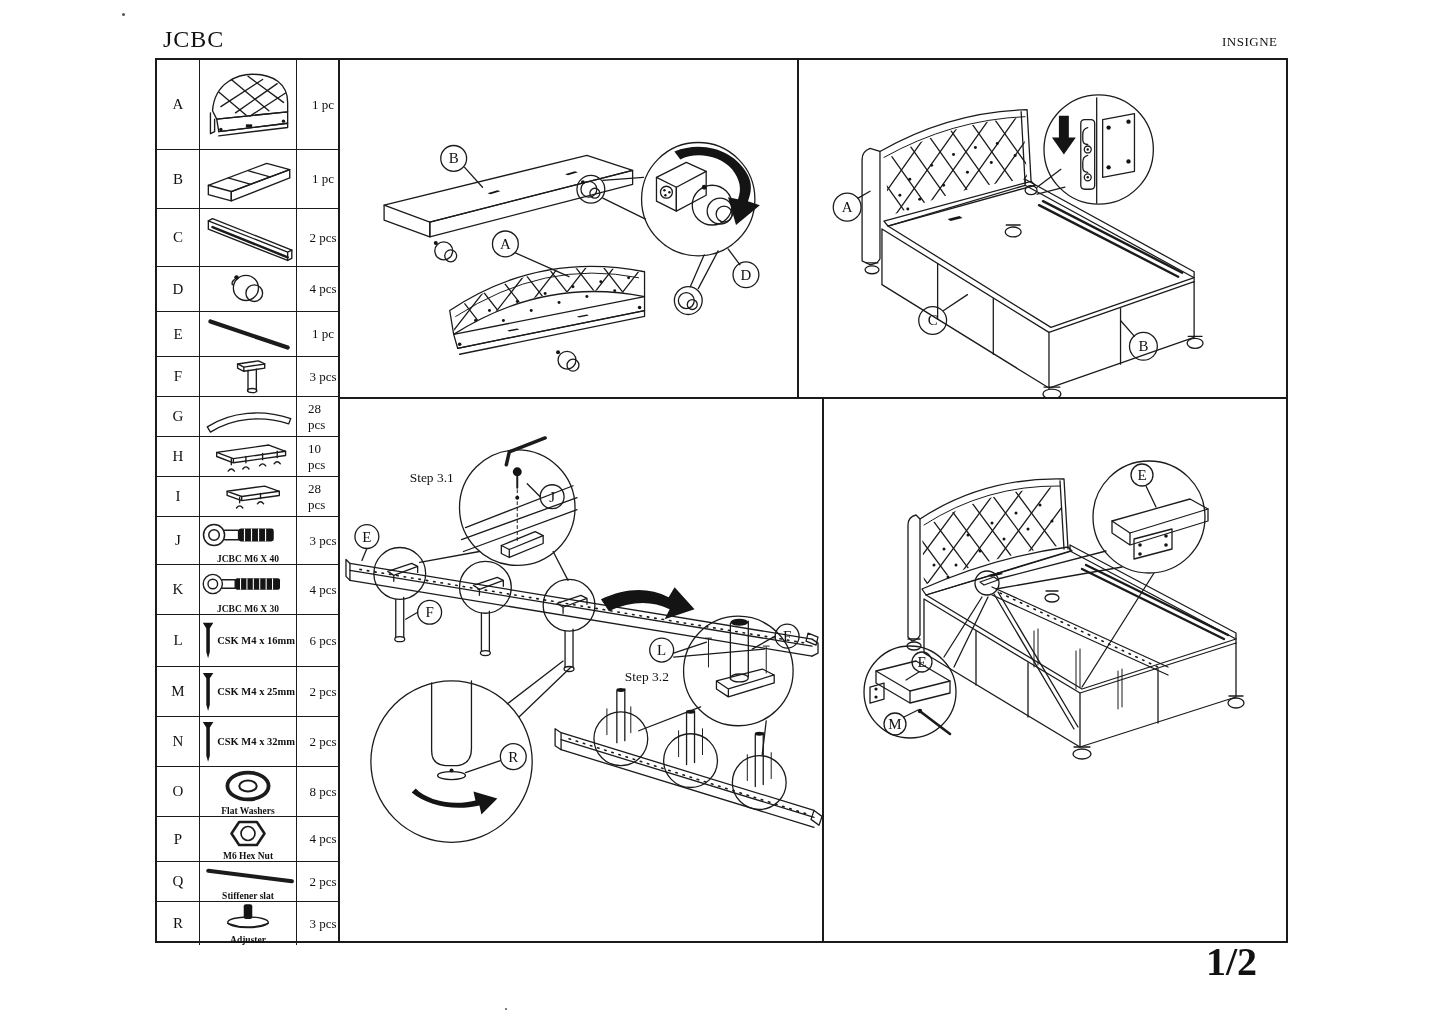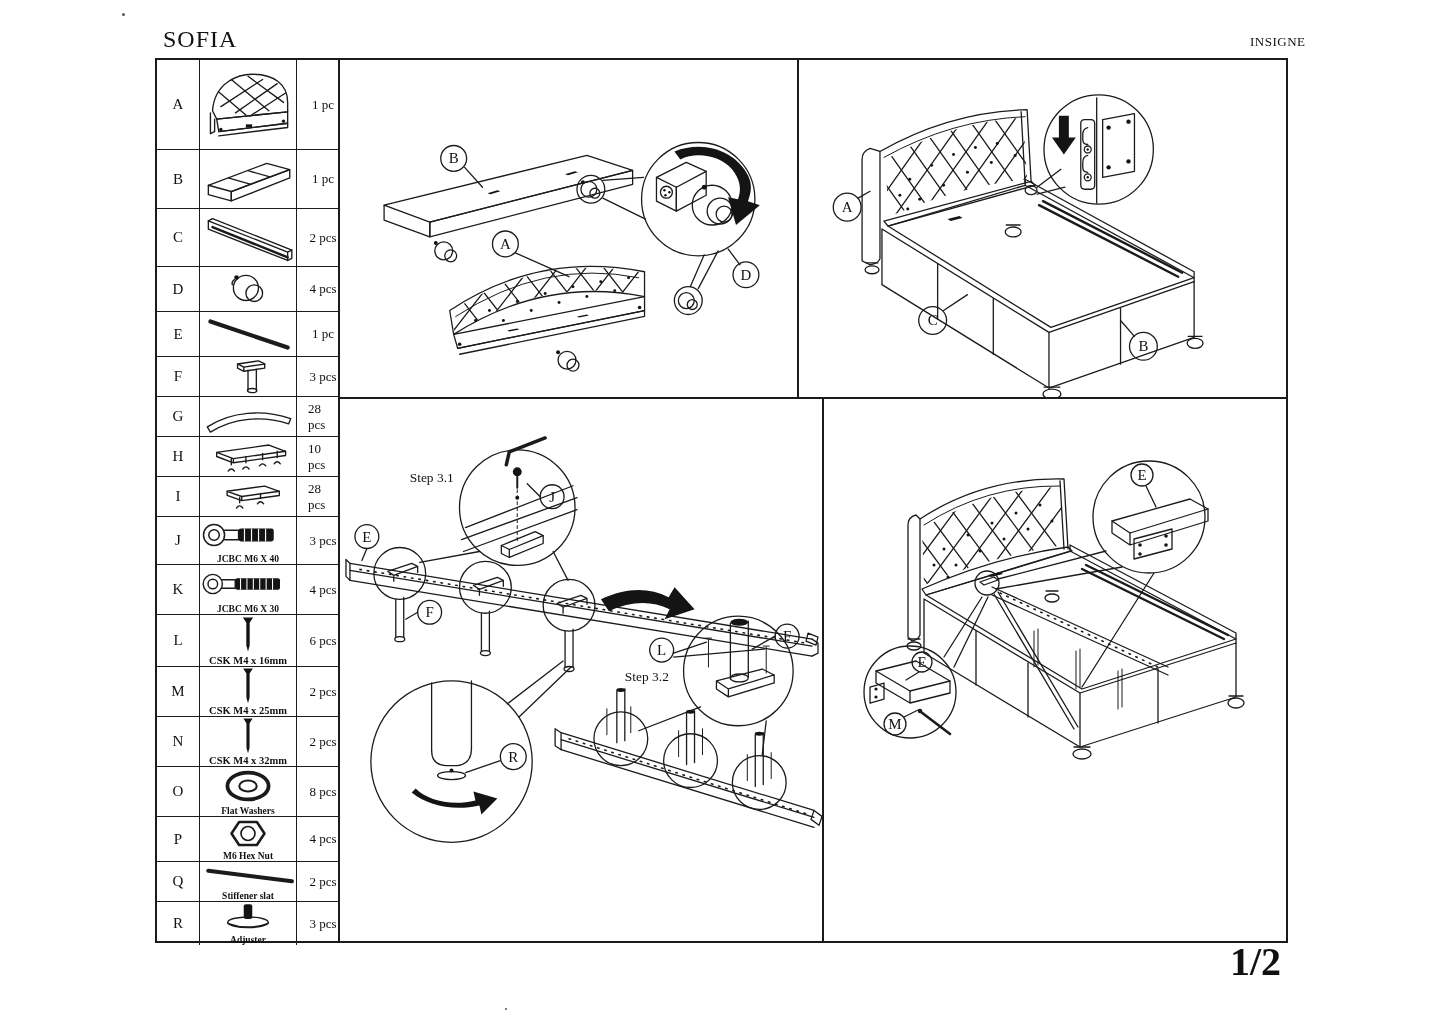--- a/index.html
+++ b/index.html
@@ -1,31 +1,31 @@
 <!DOCTYPE html>
 <html><head>
 <meta charset="utf-8">
 <style>
   html,body{margin:0;padding:0;background:#888;}
   .sheet{position:relative;width:1445px;height:1021px;background:#fff;
          font-family:"Liberation Serif", serif;color:#111;overflow:hidden;}
   .title{position:absolute;left:163px;top:26px;font-size:24px;letter-spacing:1px;}
-  .brand{position:absolute;left:1222px;top:34px;font-size:13px;letter-spacing:.5px;margin-left:28px;}
+  .brand{position:absolute;left:1222px;top:34px;font-size:13px;letter-spacing:.5px;}
   .frame{position:absolute;left:155px;top:58px;width:1133px;height:885px;
          border:2px solid #1b1b1b;box-sizing:border-box;}
   
   .ptable{position:absolute;left:0;top:0;width:183px;height:100%;
           border-right:2px solid #1b1b1b;box-sizing:border-box;display:flex;flex-direction:column;}
   .prow{display:flex;border-bottom:1.5px solid #1b1b1b;box-sizing:border-box;flex:0 0 auto;}
   .prow:last-child{border-bottom:none;}
   .c-id{width:43px;border-right:1.5px solid #1b1b1b;display:flex;align-items:center;justify-content:center;
         font-size:15px;box-sizing:border-box;}
   .c-img{width:97px;border-right:1.5px solid #1b1b1b;display:flex;flex-direction:column;
          align-items:center;justify-content:center;box-sizing:border-box;overflow:hidden;font-weight:bold;}
-  .c-img.row-cap{flex-direction:column;gap:2px;padding:0 1px;}
+  .c-img.row-cap{flex-direction:row;gap:2px;padding:0 1px;}
   .c-qty{flex:1;display:flex;align-items:center;justify-content:center;font-size:13px;margin-left:11px;}
   .cap{font-size:9.5px;text-align:center;line-height:10px;margin-top:1px;white-space:nowrap;}
   .cap.side{font-size:10.5px;margin:0;}
   
   .panel{position:absolute;box-sizing:border-box;}
   #p1{left:183px;top:0;width:459px;height:339px;border-right:2px solid #1b1b1b;border-bottom:2px solid #1b1b1b;}
   #p2{left:642px;top:0;width:489px;height:339px;border-bottom:2px solid #1b1b1b;}
   #p3{left:183px;top:339px;width:484px;height:542px;border-right:2px solid #1b1b1b;}
   #p4{left:667px;top:339px;width:464px;height:542px;}
   svg.dwg{display:block;width:100%;height:100%;}
@@ -33,31 +33,31 @@
   .dwg .fill{fill:#141414;stroke:none;}
   .dwg .dot{fill:#141414;stroke:none;}
   .dwg .thick{stroke-width:2.4;}
   .dwg .thin{stroke-width:1;}
   .dwg .dash{stroke-dasharray:3 3;}
   .dwg .holes{stroke-dasharray:1.5 6;stroke-width:1.6;}
   .dwg text{stroke:none;fill:#111;font-family:"Liberation Serif",serif;font-size:15px;}
   .dwg text.step{font-size:13.5px;}
   .footer{position:absolute;left:155px;top:942px;width:1090px;text-align:center;
           font-size:12.5px;line-height:15.5px;}
-  .pageno{position:absolute;left:1206px;top:938px;font-size:40px;font-weight:bold;margin-left:24px;}
+  .pageno{position:absolute;left:1206px;top:938px;font-size:40px;font-weight:bold;}
   .speck{position:absolute;width:3px;height:3px;border-radius:50%;background:#555;}
 </style>
 </head>
 <body>
 
 <div class="sheet">
   <div class="speck" style="left:122px;top:13px"></div>
   <div class="speck" style="left:505px;top:1008px;width:2px;height:2px"></div>
 
-  <div class="title">SOFIA</div>
+  <div class="title">JCBC</div>
   <div class="brand">INSIGNE</div>
 
   <div class="frame">
 
     <div class="ptable">
 
       <div class="prow" style="height:90px">
         <div class="c-id">A</div>
         <div class="c-img">
           <svg class="dwg" width="92" height="76" viewBox="0 0 92 76">

